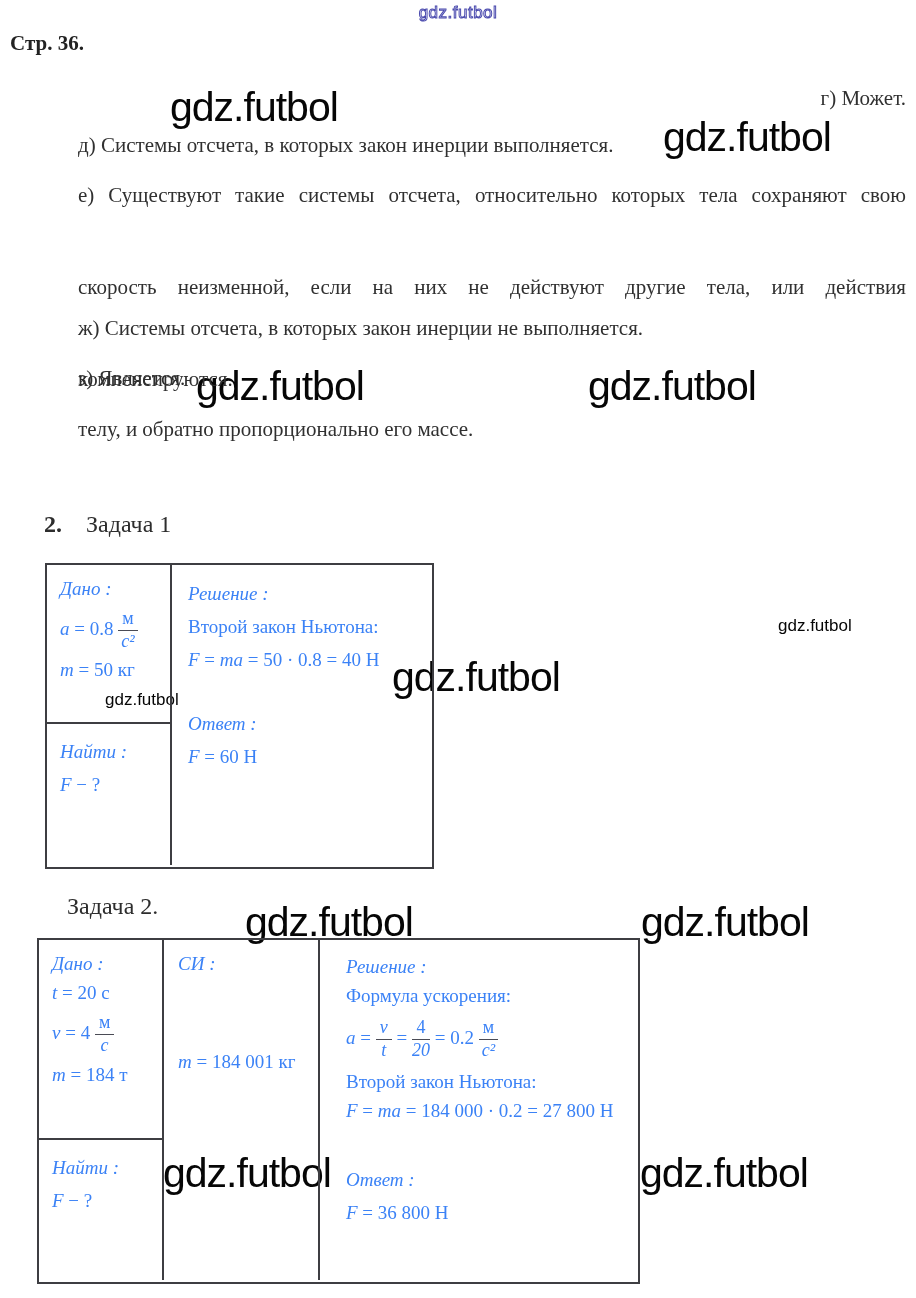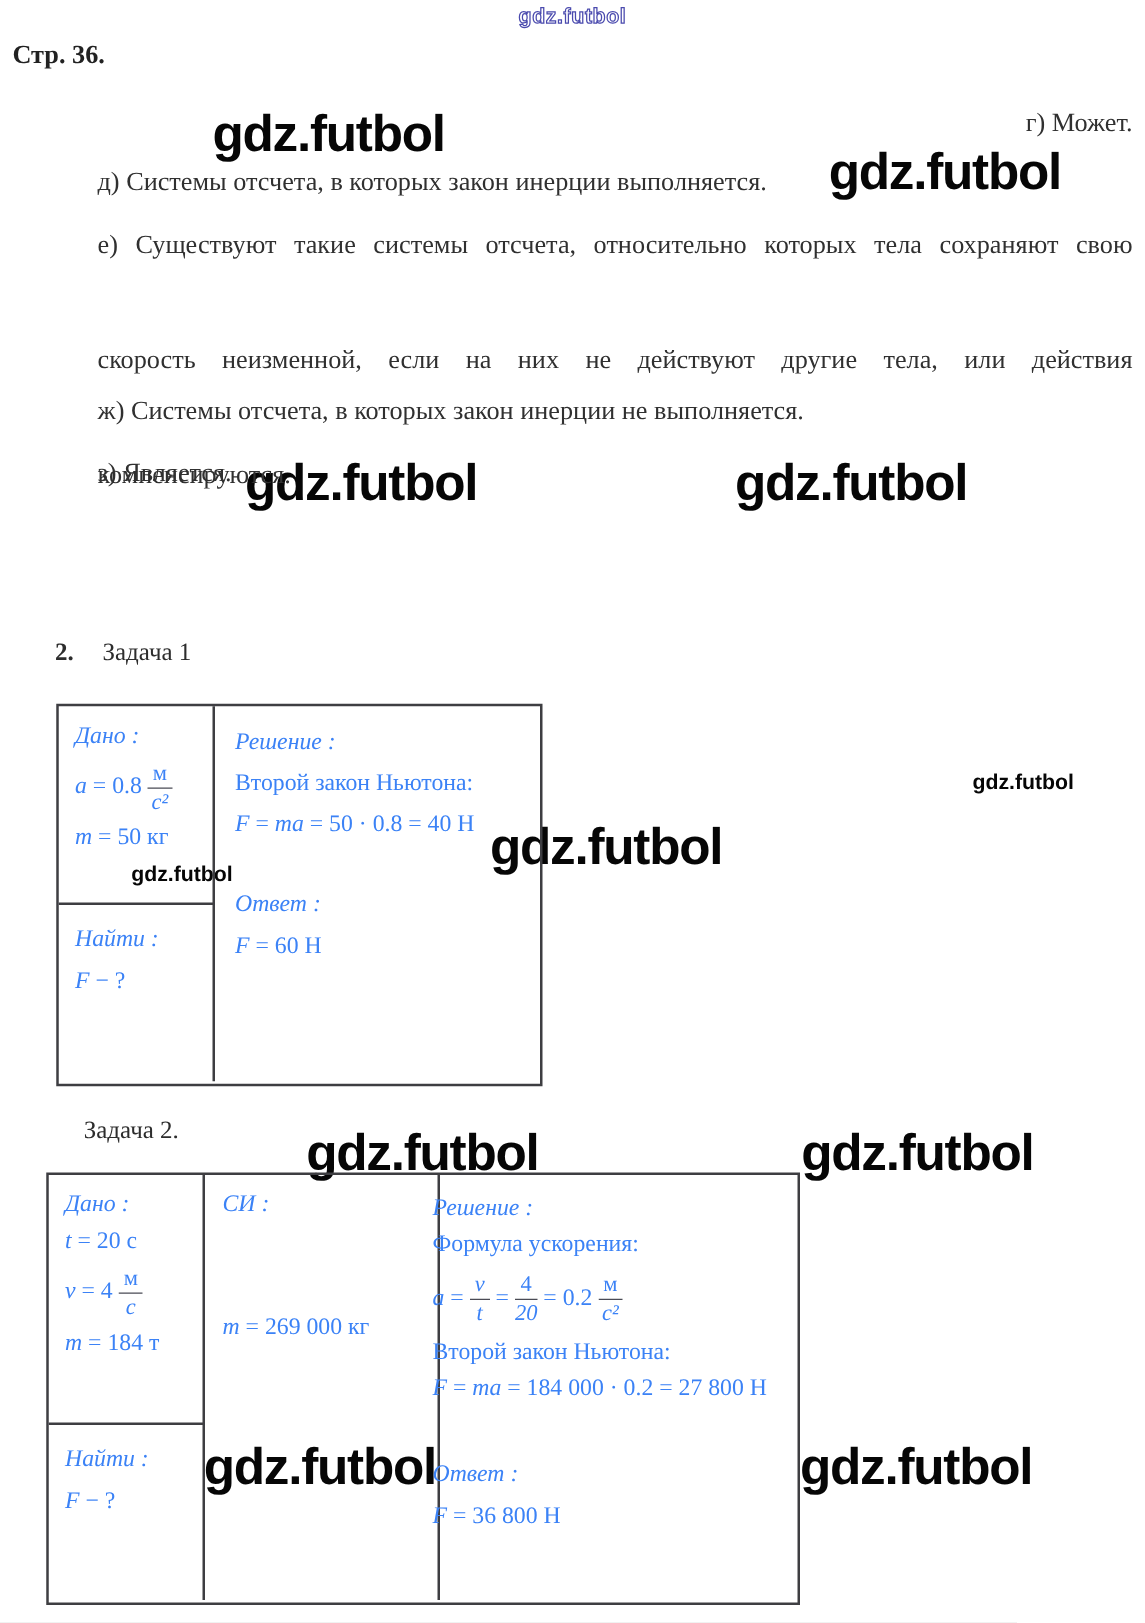--- a/index.html
+++ b/index.html
@@ -5,38 +5,38 @@
   html,body{margin:0;padding:0;background:#e8e8e8;}
   .page{
     position:relative;width:916px;height:1298px;background:#ffffff;
     font-family:"Liberation Serif", serif;color:#2f2f2f;overflow:hidden;
     margin:0 auto;
   }
   .abs{position:absolute;}
   
   .wm{
     position:absolute;font-family:"Liberation Sans", sans-serif;
-    font-weight:bold;color:#060606;white-space:nowrap;line-height:1;
+    font-weight:normal;color:#060606;white-space:nowrap;line-height:1;
   }
   .wm-big{font-size:41px;letter-spacing:-1px;}
   .wm-small{font-size:17px;letter-spacing:0;}
   .wm-outline{
     font-size:17px;color:#4343ae;letter-spacing:0.5px;
     left:50%;transform:translateX(-50%);top:4px;
   }
   @supports (-webkit-text-stroke: 1px black){
     .wm-outline{color:#ffffff;-webkit-text-stroke:1px #4a4aae;}
   }
   
   .page-title{left:10px;top:31px;font-size:21px;font-weight:bold;color:#222;}
   .para{left:78px;width:828px;font-size:21px;line-height:46px;color:#303030;}
   .line{display:block;}
   .jline{text-align:justify;}
   .jline::after{content:"";display:inline-block;width:100%;height:0;}
-  .task-head{font-size:20px;color:#2d2d2d;}
+  .task-head{font-size:24px;color:#2d2d2d;}
   .task-num{font-weight:bold;}
   
   .tbl{position:absolute;border:2px solid #3e3e42;}
   .cell{position:absolute;box-sizing:border-box;font-size:19px;color:#3b82f6;}
   .b-right{border-right:2px solid #3e3e42;}
   .b-bottom{border-bottom:2px solid #3e3e42;}
   .lbl{font-style:italic;}
   .mvar{font-style:italic;font-family:"Liberation Serif", serif;}
   .frac{display:inline-block;vertical-align:middle;text-align:center;line-height:1.1;font-size:18px;}
   .frac .num{display:block;border-bottom:1.5px solid #4a4b55;padding:0 4px 1px 4px;}
@@ -74,20 +74,21 @@
   </div>
   <div class="abs para" style="top:172px;">
     <span class="line jline">е) Существуют такие системы отсчета, относительно которых тела сохраняют свою</span>
     <span class="line jline">скорость неизменной, если на них не действуют другие тела, или действия</span>
     <span class="line">компенсируются.</span>
   </div>
   <div class="abs para" style="top:355px;">
     <span class="line">з) Является.</span>
   </div>
   <div class="abs para" style="top:406px;">
+    <span class="line">телу, и обратно пропорционально его массе.</span>
   </div>
 
   <div class="abs task-head" style="left:44px;top:511px;">
     <span class="task-num">2.</span>
     <span style="margin-left:18px;">Задача 1</span>
   </div>
 
   <div class="tbl" style="left:45px;top:563px;width:385px;height:302px;">
     <div class="cell b-right b-bottom" style="left:0;top:0;width:125px;height:159px;padding:13px 0 0 13px;">
       <span class="sline lbl">Дано :</span>
@@ -133,24 +134,24 @@
       <span class="sline" style="margin-top:8px;">
         <span class="mvar">m</span><span> = 184 т</span>
       </span>
     </div>
     <div class="cell b-right" style="left:0;top:200px;width:125px;height:140px;padding:17px 0 0 13px;">
       <span class="sline lbl">Найти :</span>
       <span class="sline" style="margin-top:11px;">
         <span class="mvar">F</span><span> − ?</span>
       </span>
     </div>
-    <div class="cell b-right" style="left:125px;top:0;width:188px;height:340px;padding:13px 0 0 14px;">
+    <div class="cell b-right" style="left:125px;top:0;width:156px;height:340px;padding:13px 0 0 14px;">
       <span class="sline lbl">СИ :</span>
       <span class="sline" style="margin-top:76px;">
-        <span class="mvar">m</span><span> = 269 000 кг</span>
+        <span class="mvar">m</span><span> = 184 001 кг</span>
       </span>
     </div>
     <div class="cell" style="left:293px;top:0;width:304px;height:340px;padding:12px 0 0 14px;line-height:29px;">
       <span class="sline lbl">Решение :</span>
       <span class="sline">Формула ускорения:</span>
       <span class="sline" style="margin:8px 0 6px 0;">
         <span class="mvar">a</span><span> = </span><span class="frac mvar"><span class="num">v</span><span class="den">t</span></span><span> = </span><span class="frac"><span class="num">4</span><span class="den">20</span></span><span> = 0.2 </span><span class="frac"><span class="num">м</span><span class="den">с²</span></span>
       </span>
       <span class="sline">Второй закон Ньютона:</span>
       <span class="sline">

